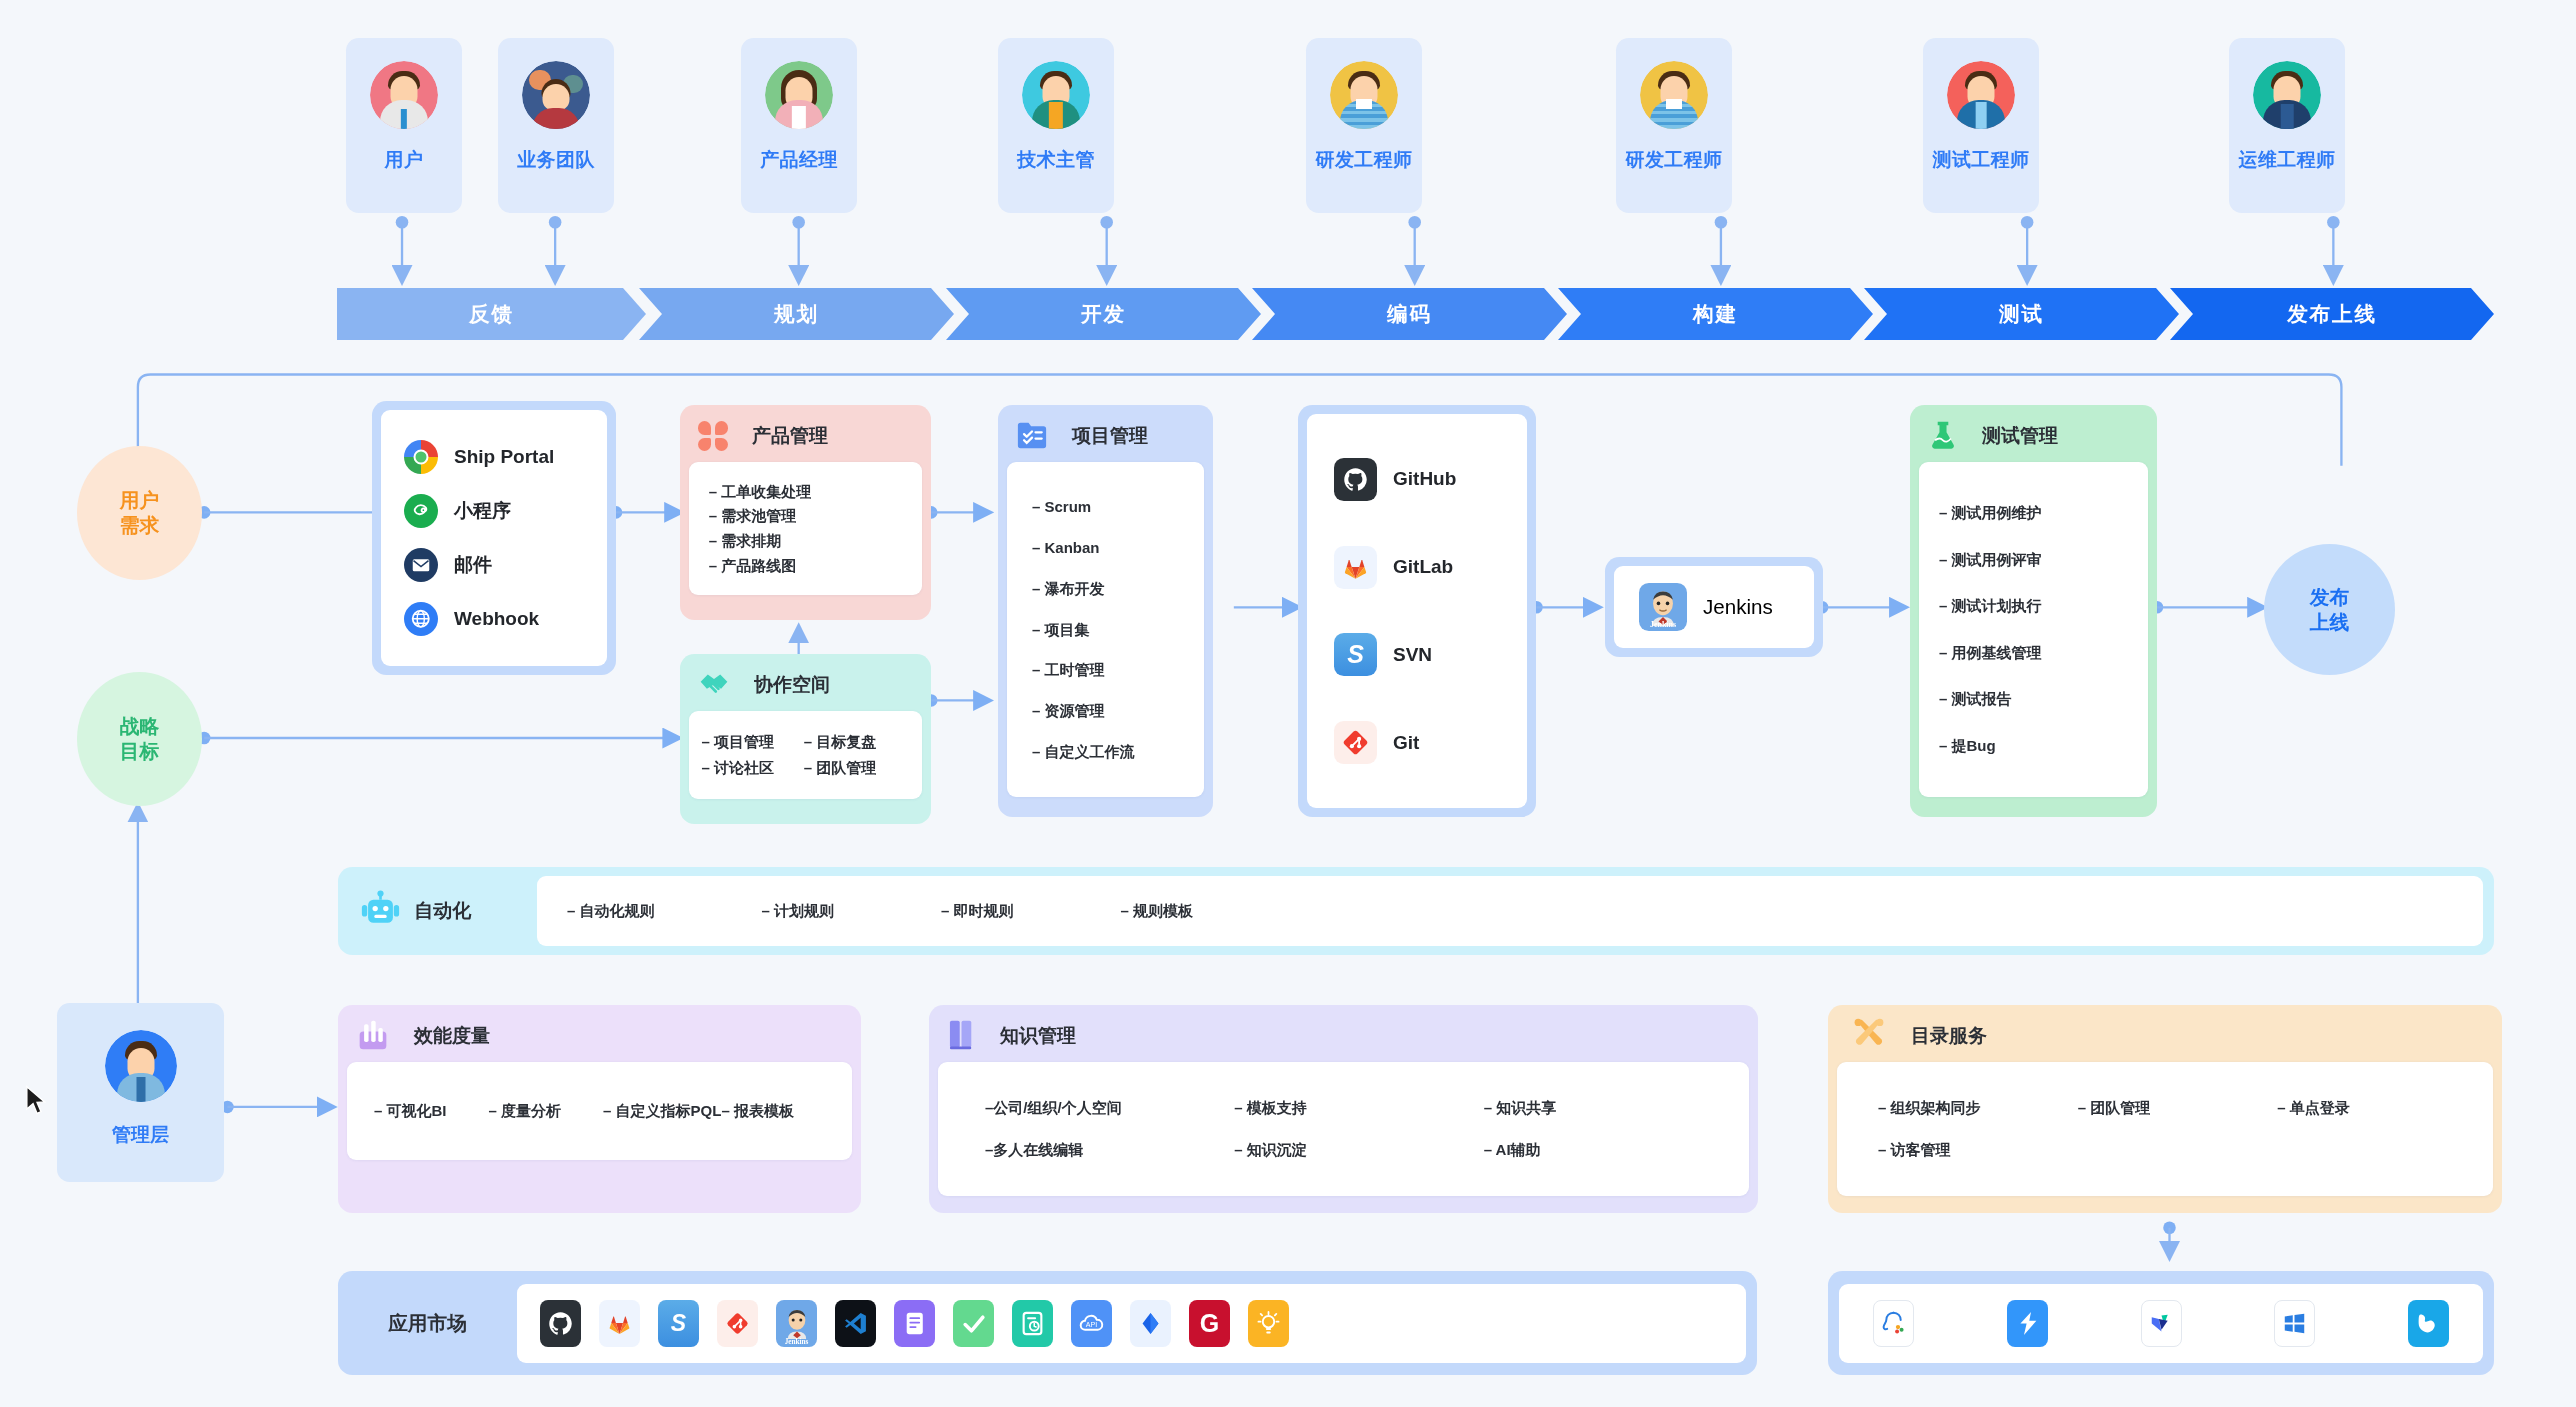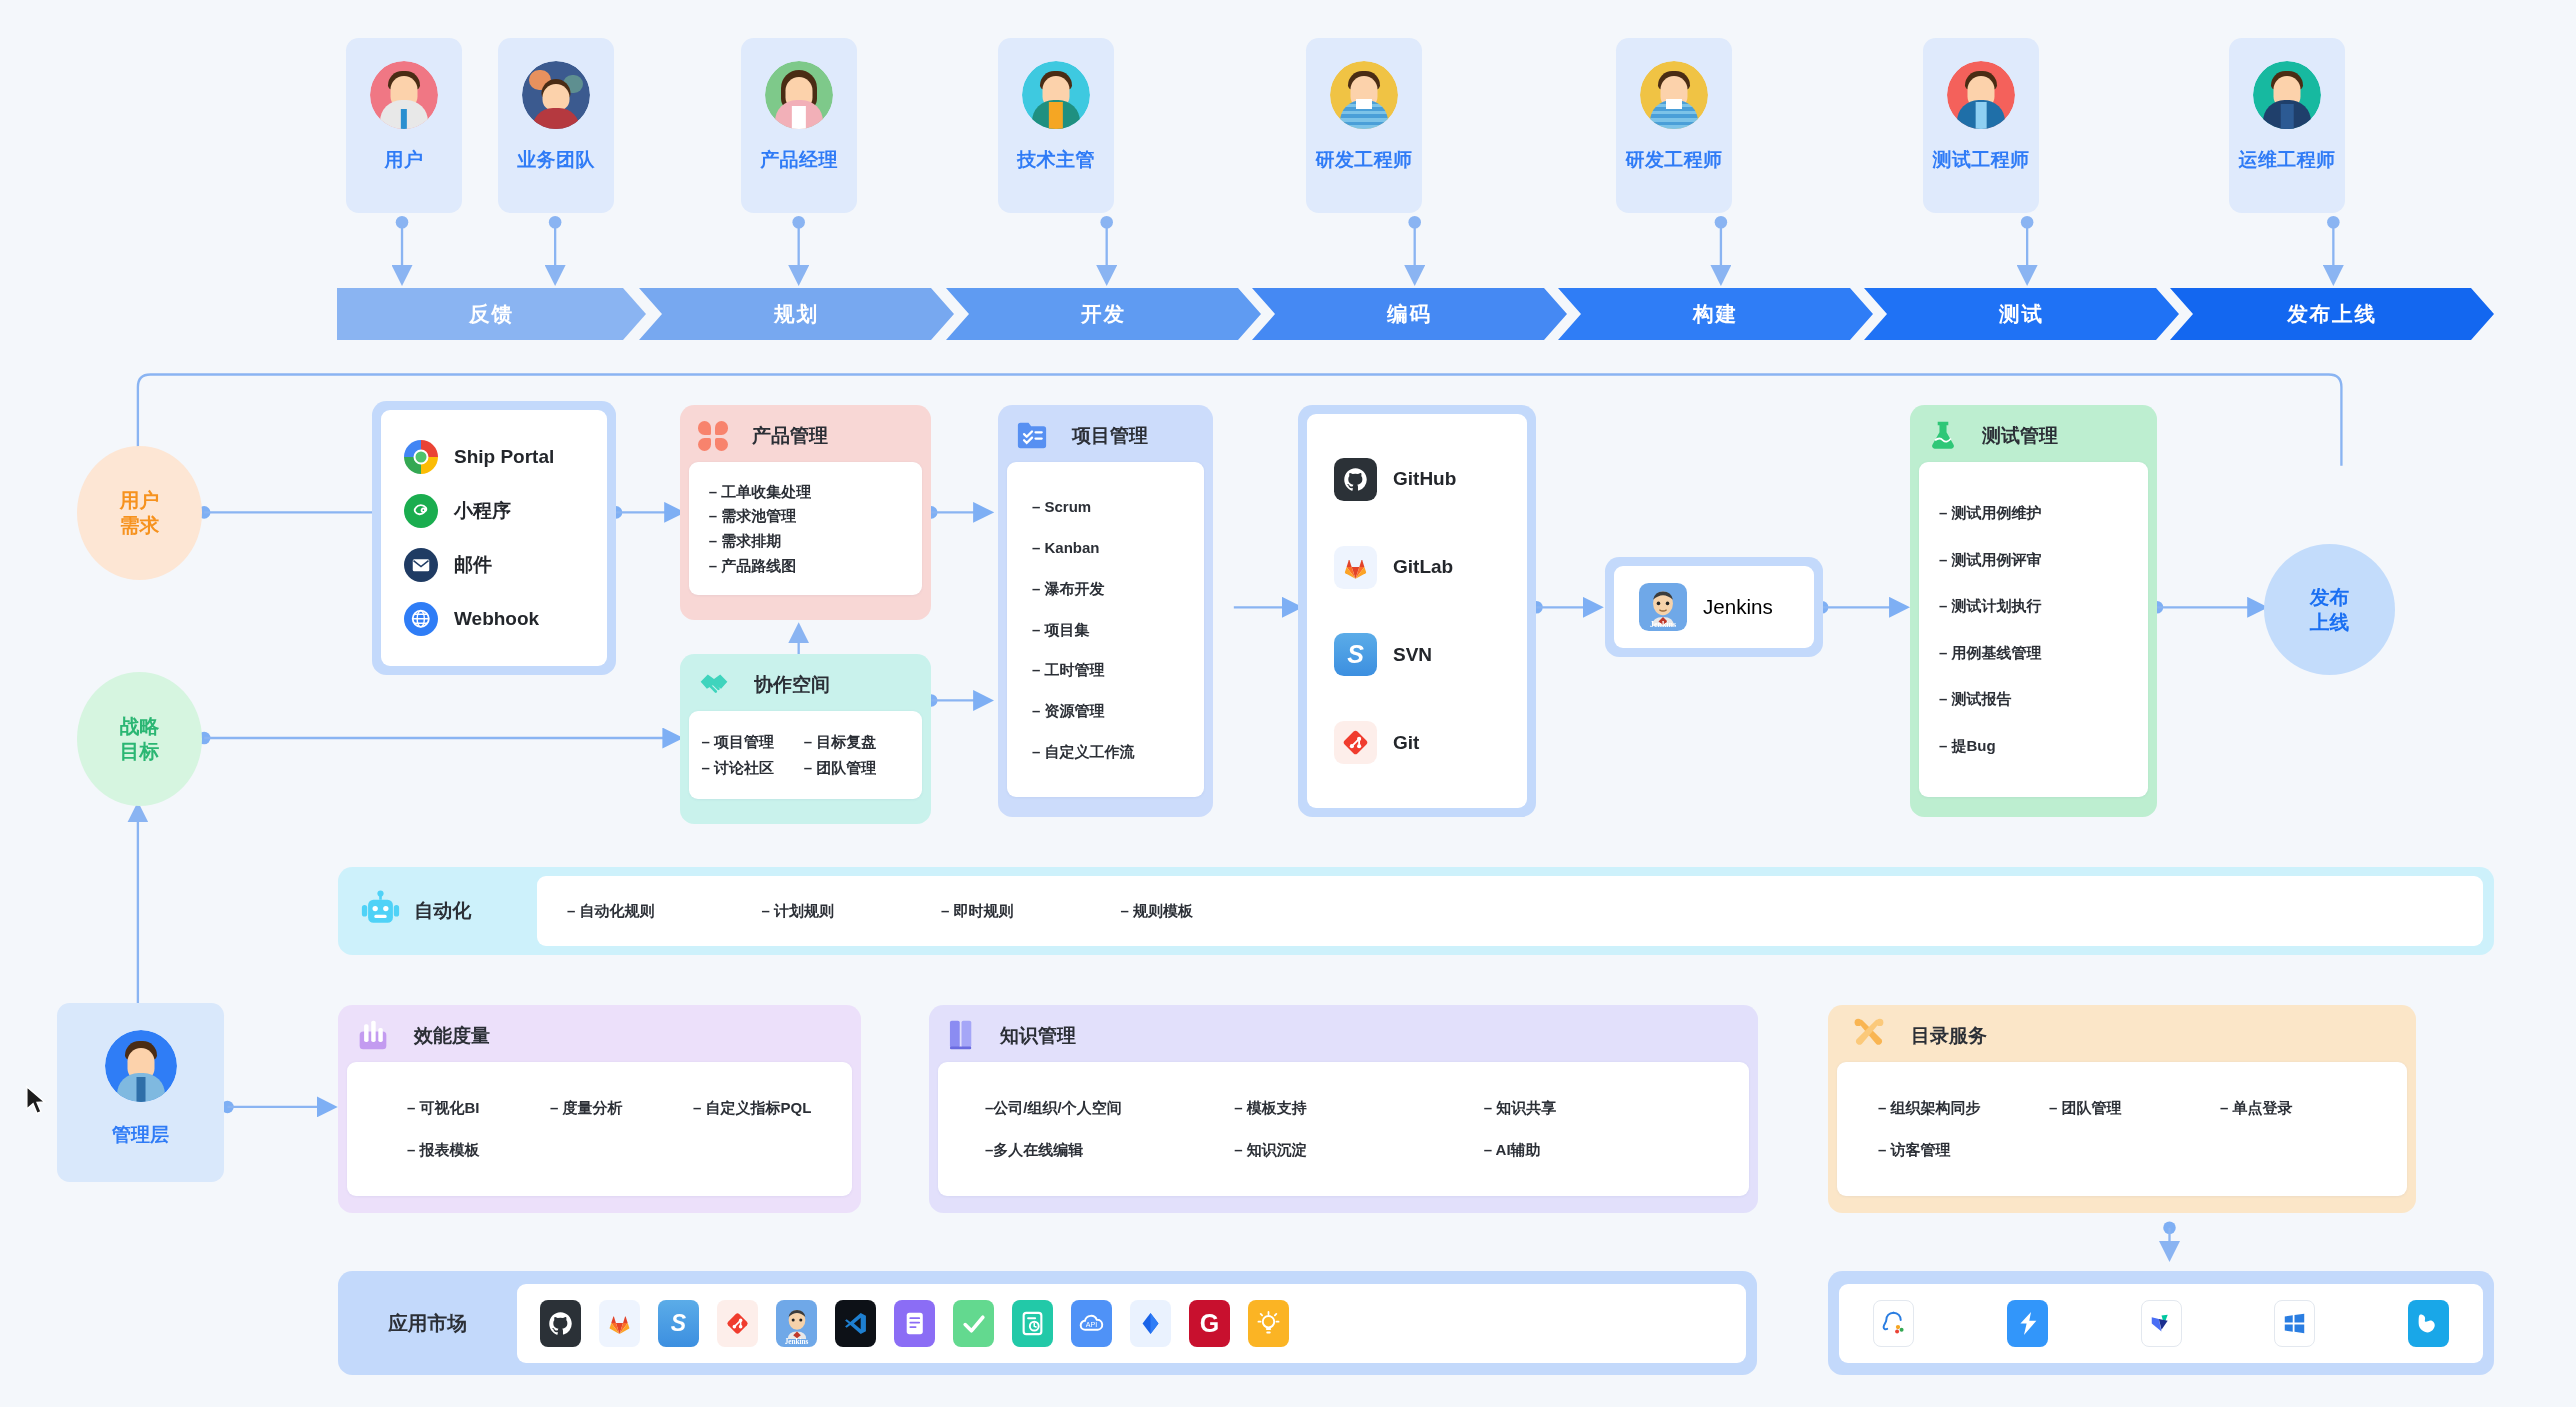--- a/index.html
+++ b/index.html
@@ -491,21 +491,21 @@
       <span style="flex:none">
         <svg width="34" height="32" viewBox="0 0 38 36">
             <rect x="4" y="14" width="30" height="20" rx="4" fill="#c39bf0"></rect>
             <rect x="9" y="6" width="5" height="20" rx="2" fill="#fff"></rect>
             <rect x="17" y="2" width="5" height="24" rx="2" fill="#fff"></rect>
             <rect x="25" y="10" width="5" height="16" rx="2" fill="#fff"></rect>
           </svg>
       </span>
       <span class="mtitle">效能度量</span>
     </div>
-    <div class="inner" style="height:134px;display:grid;grid-template-columns:1fr 1fr 1fr;align-content:space-evenly;padding-left:60px">
+    <div class="inner" style="height:98px;display:grid;grid-template-columns:1fr 1fr 1fr 1fr;align-content:space-evenly;padding-left:27px">
       <div class="li">– <span>可视化BI</span></div>
       <div class="li">– <span>度量分析</span></div>
       <div class="li">– <span>自定义指标PQL</span></div>
       <div class="li">– <span>报表模板</span></div>
     </div>
   </div>
 
   <div class="mod" style="left:929px;top:1005px;width:829px;height:208px;background:#e2e0fb">
     <div class="mhead">
       <span style="flex:none">
@@ -520,21 +520,21 @@
     <div class="inner" style="height:134px;display:grid;grid-template-columns:1fr 1fr 1fr;align-content:space-evenly;padding-left:47px">
       <div class="li">–<span>公司/组织/个人空间</span></div>
       <div class="li">– <span>模板支持</span></div>
       <div class="li">– <span>知识共享</span></div>
       <div class="li">–<span>多人在线编辑</span></div>
       <div class="li">– <span>知识沉淀</span></div>
       <div class="li">– <span>AI辅助</span></div>
     </div>
   </div>
 
-  <div class="mod" style="left:1828px;top:1005px;width:588px;height:208px;background:#fbe6c8">
+  <div class="mod" style="left:1828px;top:1005px;width:674px;height:208px;background:#fbe6c8">
     <div class="mhead" style="padding-left:23px">
       <span style="flex:none">
         <svg width="36" height="36" viewBox="0 0 40 40">
             <path d="M6 4l22 26a4 4 0 006-5L12 3z" fill="#f9b552"></path>
             <path d="M34 4l-22 26a4 4 0 01-6-5L28 3z" fill="#fbc97a"></path>
             <circle cx="8" cy="6" r="4" fill="#f9b552"></circle>
             <circle cx="32" cy="6" r="4" fill="#fbc97a"></circle>
           </svg>
       </span>
       <span class="mtitle">目录服务</span>

